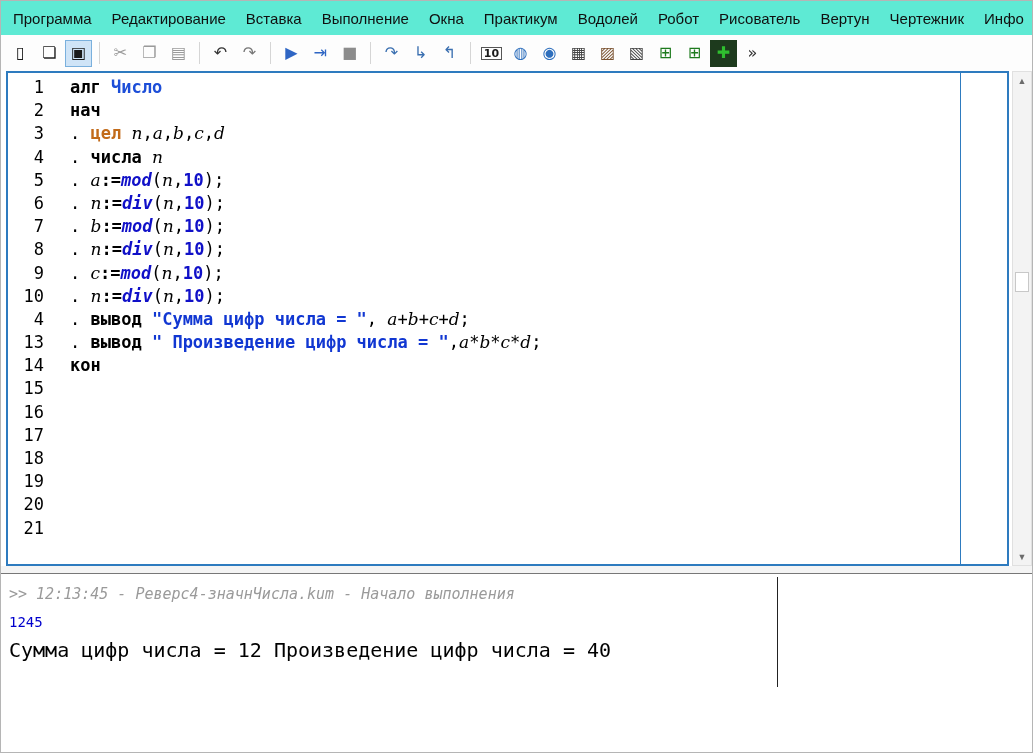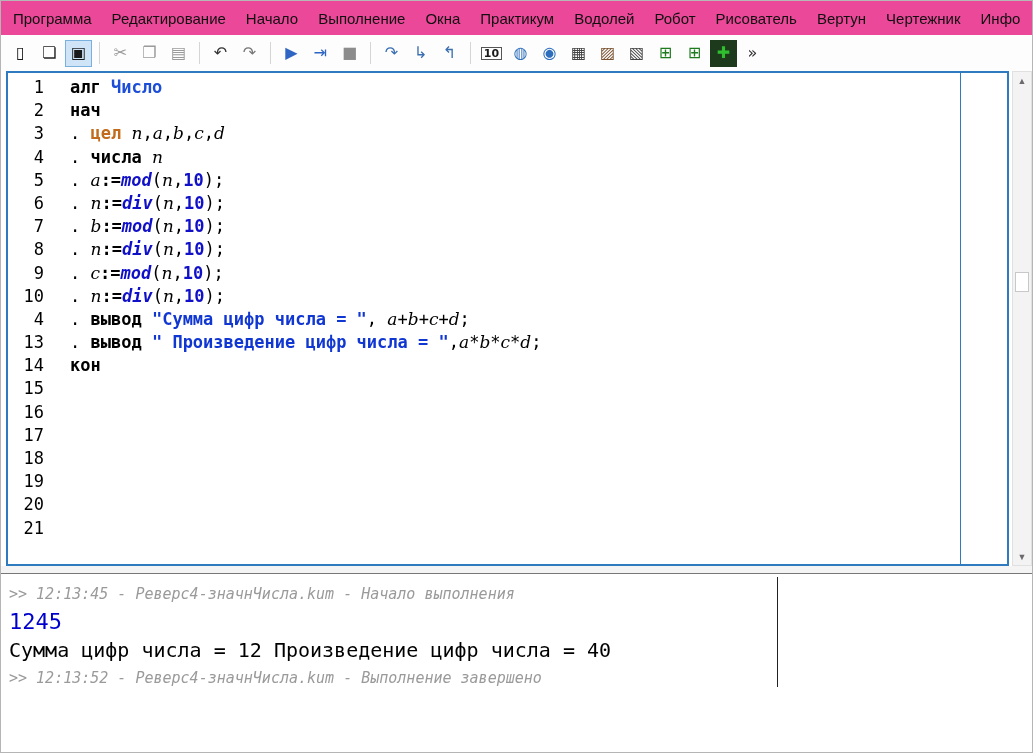--- a/index.html
+++ b/index.html
@@ -2,21 +2,21 @@
 <html><head>
 <meta charset="utf-8">
 <style>
   * { margin:0; padding:0; box-sizing:border-box; }
   body { background:#e9e9e9; font-family:"Liberation Sans", sans-serif; }
   .window {
     width:1033px; height:753px; position:relative; background:#fff;
     border:1px solid #b5b5b5; overflow:hidden;
   }
   
-  .menu-bar { height:34px; display:flex; align-items:center; padding:0 2px; background:#ec4899; }
+  .menu-bar { height:34px; display:flex; align-items:center; padding:0 2px; background:#5eead4; }
   .menu-item { padding:0 10px; font-size:15px; color:#101010; cursor:default; white-space:nowrap; }
   
   .toolbar { height:36px; display:flex; align-items:center; padding:0 6px; background:#fdfdfd; gap:2px; }
   .tb-btn {
     width:27px; height:27px; display:flex; align-items:center; justify-content:center;
     background:transparent; border:1px solid transparent; font-size:16px; cursor:default;
     font-family:"DejaVu Sans", sans-serif; padding:0;
   }
   .tb-btn.active { background:#cfe4f7; border-color:#7ab0dd; }
   .tb-btn .glyph { line-height:1; }
@@ -57,35 +57,35 @@
   }
   
   .splitter { height:7px; background:#f4f4f4; }
   
   .console {
     position:relative; height:217px; border-top:1px solid #777; background:#fff;
     padding:6px 8px; font-family:"DejaVu Sans Mono", monospace; overflow:hidden;
   }
   .con-line { line-height:28px; white-space:pre; }
   .con-line.log   { color:#9a9a9a; font-style:italic; font-size:15px; }
-  .con-line.input { color:#0000cd; font-size:22px; }
+  .con-line.input { color:#0000cd; font-size:14px; }
   .con-line.out   { color:#000; font-size:20px; }
   .console-divider { position:absolute; left:776px; top:3px; width:1px; height:110px; background:#222; }
   .console-bottom  { position:absolute; left:0; bottom:9px; height:2px; width:1010px; background:#2e7bbf; }
 </style>
 </head>
 <body>
 
 <div class="window">
 
   <div class="menu-bar">
 
     <span class="menu-item">Программа</span>
       <span class="menu-item">Редактирование</span>
-      <span class="menu-item">Начало</span>
+      <span class="menu-item">Вставка</span>
       <span class="menu-item">Выполнение</span>
       <span class="menu-item">Окна</span>
       <span class="menu-item">Практикум</span>
       <span class="menu-item">Водолей</span>
       <span class="menu-item">Робот</span>
       <span class="menu-item">Рисователь</span>
       <span class="menu-item">Вертун</span>
       <span class="menu-item">Чертежник</span>
       <span class="menu-item">Инфо</span>
   </div>
@@ -204,19 +204,18 @@
     </div>
   </div>
 
   <div class="splitter"></div>
 
   <div class="console">
     <div>
         <div class="con-line log">&gt;&gt; 12:13:45 - Реверс4-значнЧисла.kum - Начало выполнения</div>
         <div class="con-line input">1245</div>
         <div class="con-line out">Сумма цифр числа = 12 Произведение цифр числа = 40</div>
-        <div class="con-line log">&gt;&gt; 12:13:52 - Реверс4-значнЧисла.kum - Выполнение завершено</div>
       </div>
     <div class="console-divider"></div>
     <div class="console-bottom"></div>
   </div>
 
 </div>
 
 </body></html>

